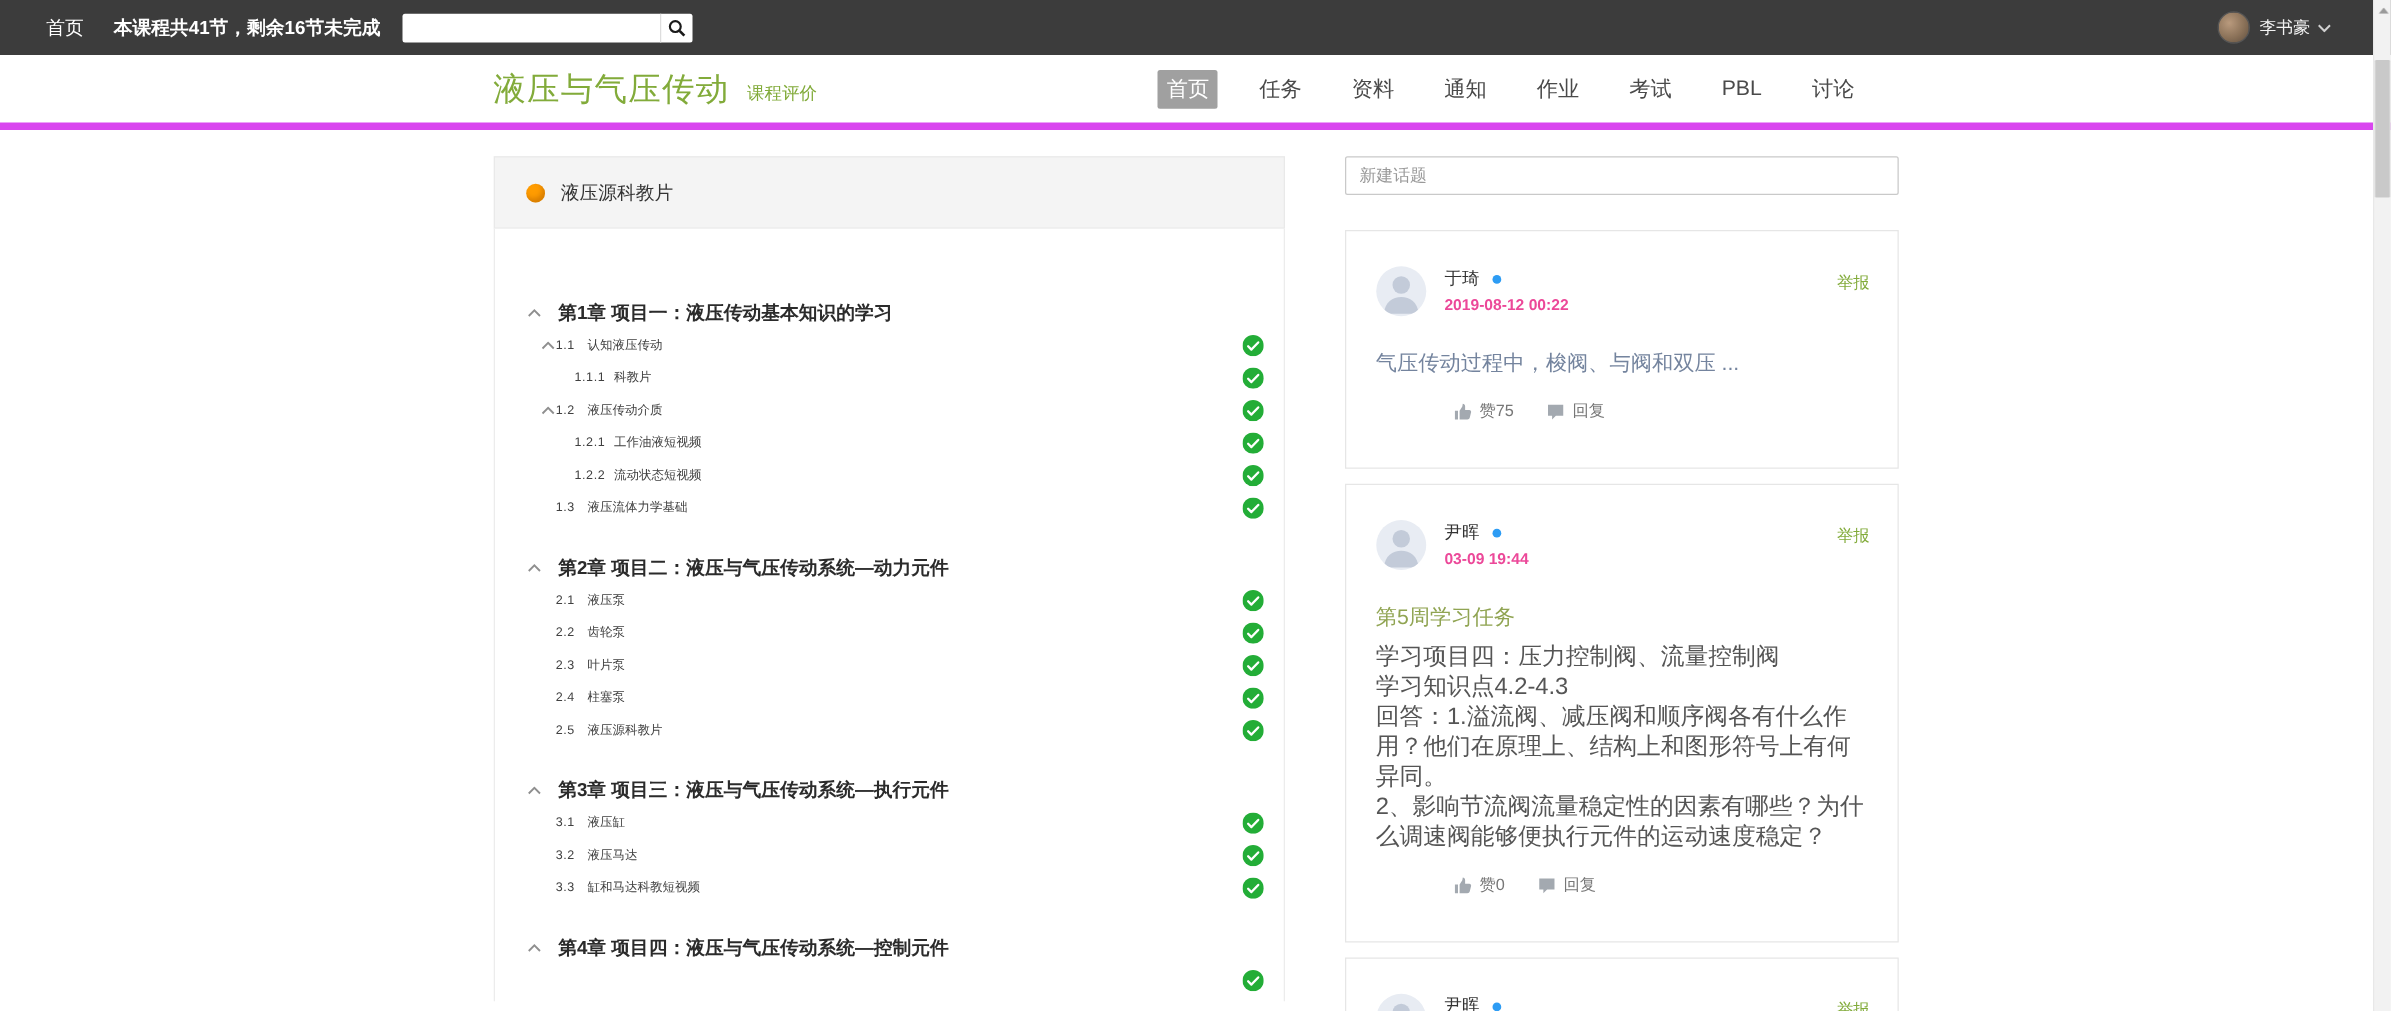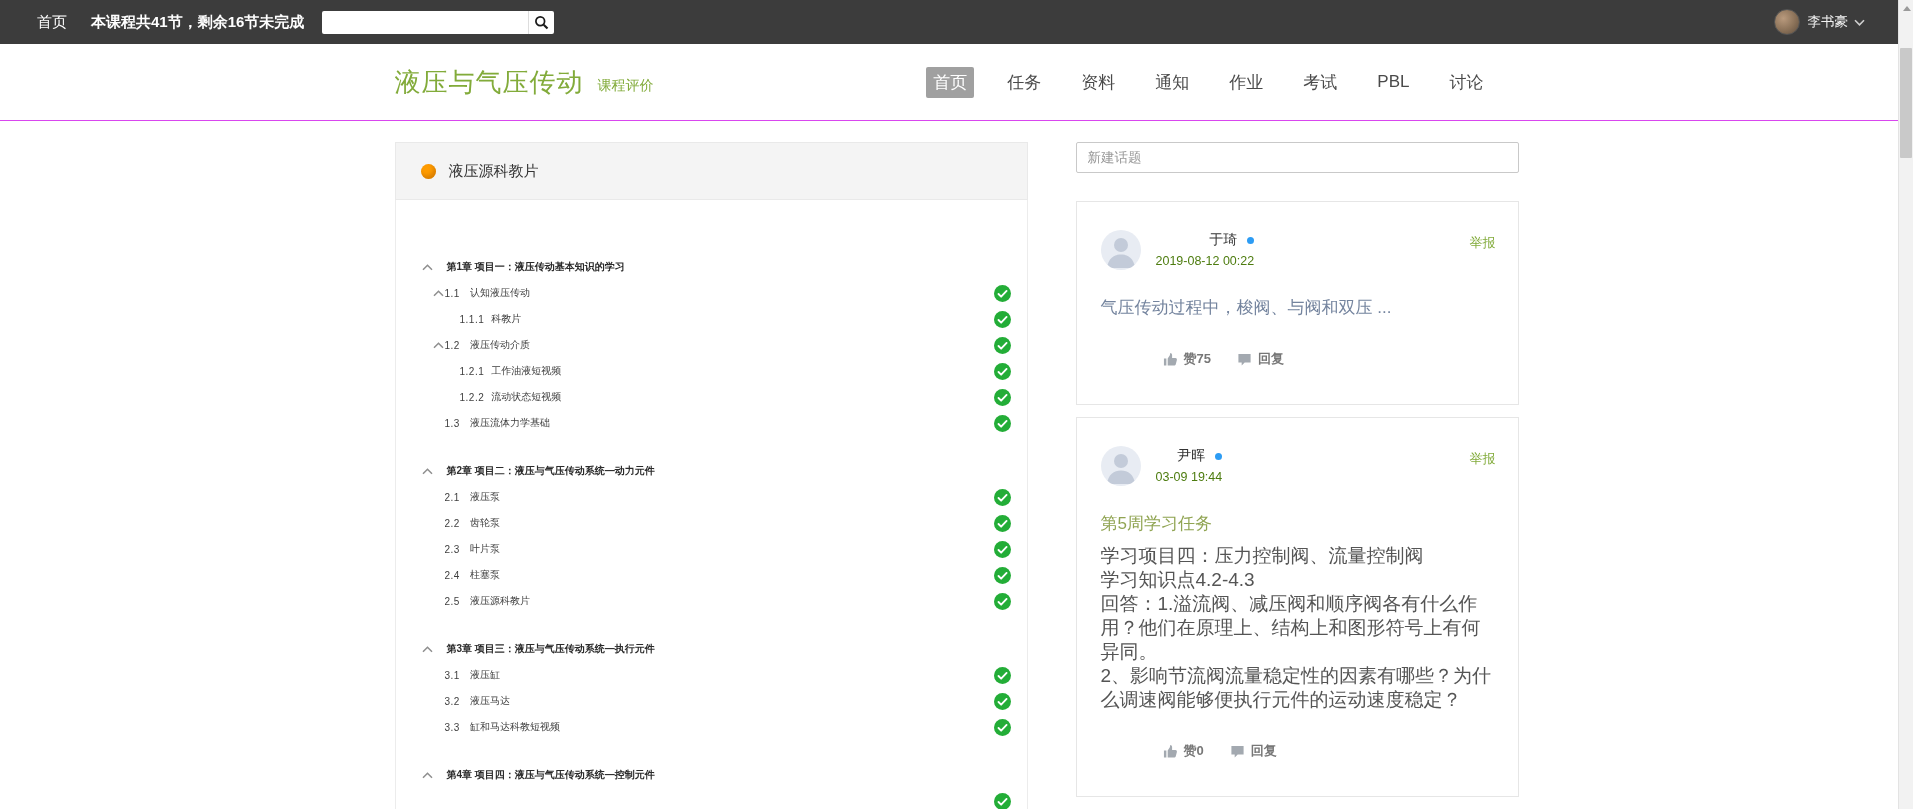--- a/index.html
+++ b/index.html
@@ -19,21 +19,21 @@
   .searchbox{ margin-left:18px; width:232px; height:23px; background:#fff; border-radius:2px; display:flex; align-items:center; }
   .searchbox input{ flex:1; border:none; outline:none; height:19px; font-size:12px; padding:0 6px; background:transparent; }
   .search-btn{ width:26px; height:23px; display:flex; align-items:center; justify-content:center; border-left:1px solid #ddd; cursor:pointer; }
   .topbar-user{ position:absolute; right:48px; top:0; height:44px; display:flex; align-items:center; cursor:pointer; }
   .user-avatar{ width:26px; height:26px; border-radius:50%;
     background:radial-gradient(circle at 35% 35%, #b99a7d 0%, #8a7158 55%, #5d4d3e 100%); border:1px solid #555; }
   .user-name{ margin-left:8px; font-size:13.5px; color:#f2f2f2; }
   .user-chevron{ margin-left:6px; }
 
   
-  .header{ height:77px; background:#fff; border-bottom:1px solid #d946ef; }
+  .header{ height:60px; background:#fff; border-bottom:6px solid #d946ef; }
   .header-inner{ width:1124px; margin:0 auto; height:100%; display:flex; align-items:center; }
   .course-title{ font-size:26px; color:var(--accent-green); letter-spacing:1px; }
   .course-eval{ font-size:14px; color:var(--accent-green); margin-left:14px; margin-top:8px; cursor:pointer; }
   .tabs{ margin-left:auto; margin-right:28px; display:flex; align-items:center; gap:26px; }
   .tab{ font-size:17px; color:#4a4a4a; padding:4px 7px; cursor:pointer; white-space:nowrap; }
   .tab.active{ background:var(--active-tab-bg); color:#fff; border-radius:2px; }
 
   
   .content{ width:1124px; margin:21px auto 0; display:flex; align-items:flex-start; }
 
@@ -42,48 +42,48 @@
   .panel-header{ height:58px; background:#f4f4f4; border:1px solid #e9e9e9; display:flex; align-items:center; }
   .status-dot{ width:15px; height:15px; border-radius:50%; background:var(--orange); margin-left:25px;
     box-shadow:inset -2px -3px 4px rgba(170,90,0,.45); }
   .panel-title{ font-size:15px; color:#333; margin-left:13px; }
   .panel-body{ border-left:1px solid #ececec; border-right:1px solid #ececec; background:#fff; padding-top:54px; padding-bottom:4px; }
   .chapter-block{ margin-top:22px; }
   .chapter-block:first-child{ margin-top:0; }
   .row{ display:flex; align-items:center; height:26px; padding-right:16px; }
   .row .caret{ width:12px; display:flex; align-items:center; justify-content:center; flex:none; }
   .chapter-row{ padding-left:26px; cursor:pointer; }
-  .chapter-row .chapter-title{ margin-left:13px; font-size:10px; font-weight:bold; color:#2b2b2b; white-space:nowrap; }
+  .chapter-row .chapter-title{ margin-left:13px; font-size:15px; font-weight:bold; color:#2b2b2b; white-space:nowrap; }
   .item-row{ cursor:pointer; color:#404040; font-size:10px; }
   .item-row.lvl1{ padding-left:37px; }
   .item-row.lvl1 .itext{ margin-left:10px; }
   .item-row.lvl2{ padding-left:64px; }
   .item-row .inum{ letter-spacing:.5px; }
   .item-row .itext{ margin-left:7px; white-space:nowrap; }
   .row .spacer{ flex:1; }
   .check{ width:17px; height:17px; flex:none; }
 
   
   .right-panel{ width:443px; margin-left:48px; }
   .new-topic{ width:100%; height:31px; border:1px solid #c9c9c9; border-radius:2px; font-size:13.5px; padding:0 11px;
     color:#333; outline:none; font-family:inherit; }
   .new-topic::placeholder{ color:#999; }
   .post-card{ border:1px solid #e6e6e6; background:#fff; margin-top:12px; padding:28px 24px 36px; position:relative; }
   .post-card:first-of-type{ margin-top:28px; }
   .post-head{ display:flex; align-items:flex-start; }
   .post-avatar{ width:40px; height:40px; border-radius:50%; background:#e8ecf3; overflow:hidden; flex:none; }
   .post-meta{ margin-left:15px; padding-top:1px; }
-  .name-row{ display:flex; align-items:center;justify-content:flex-end; }
+  .name-row{ display:flex; align-items:center; }
   .post-author{ font-size:14px; color:#333; }
   .presence-dot{ width:7px; height:7px; border-radius:50%; background:var(--blue-dot); margin-left:10px; }
-  .post-time{ font-size:12.5px; color:#4d7c0f; margin-top:5px; }
+  .post-time{ font-size:12.5px; color:#ec4899; margin-top:5px;font-weight:bold; }
   .report{ position:absolute; right:22px; top:32px; font-size:13px; color:var(--accent-green); cursor:pointer; }
   .post-title{ margin-top:26px; font-size:17px; line-height:24px; cursor:pointer; }
   .post-body{ margin-top:8px; font-size:19px; color:#555; line-height:24px; }
-  .post-actions{ margin-top:30px; margin-left:62px; display:flex; align-items:center; height:18px;font-weight:bold; }
+  .post-actions{ margin-top:17px; margin-left:62px; display:flex; align-items:center; height:18px; }
   .action{ display:flex; align-items:center; gap:6px; font-size:13px; color:#777; cursor:pointer; }
   .action + .action{ margin-left:26px; }
 
   
   .scrollbar{ position:fixed; top:0; right:0; width:15px; height:809px; background:#f2f2f2; border-left:1px solid #e3e3e3; }
   .scroll-arrow{ width:15px; height:16px; display:flex; align-items:center; justify-content:center; cursor:pointer; }
   .scroll-thumb{ position:absolute; left:1px; top:48px; width:12px; height:110px; background:#c9c9c9; border-radius:1px; cursor:pointer; }
 </style>
 </head>
 <body>

